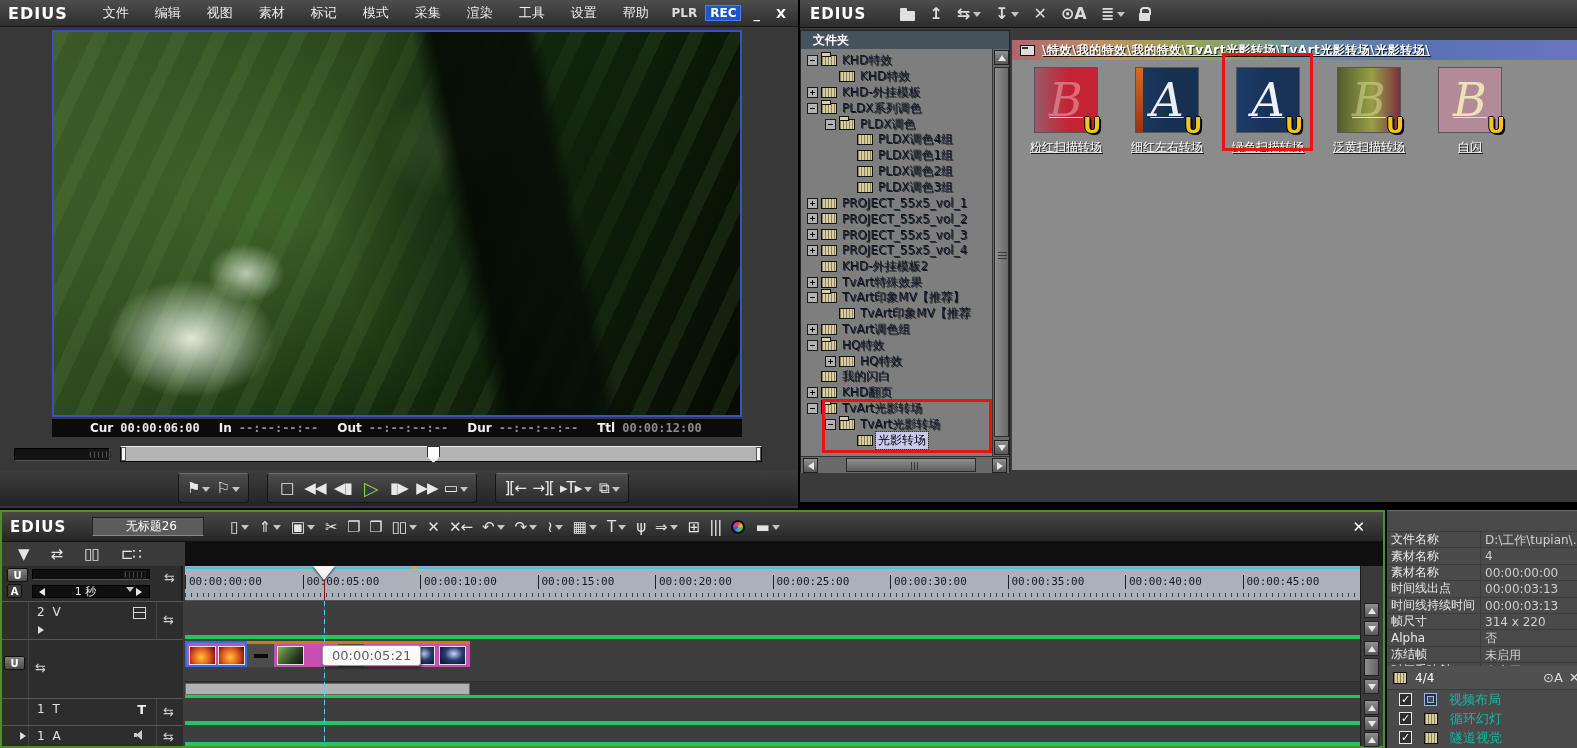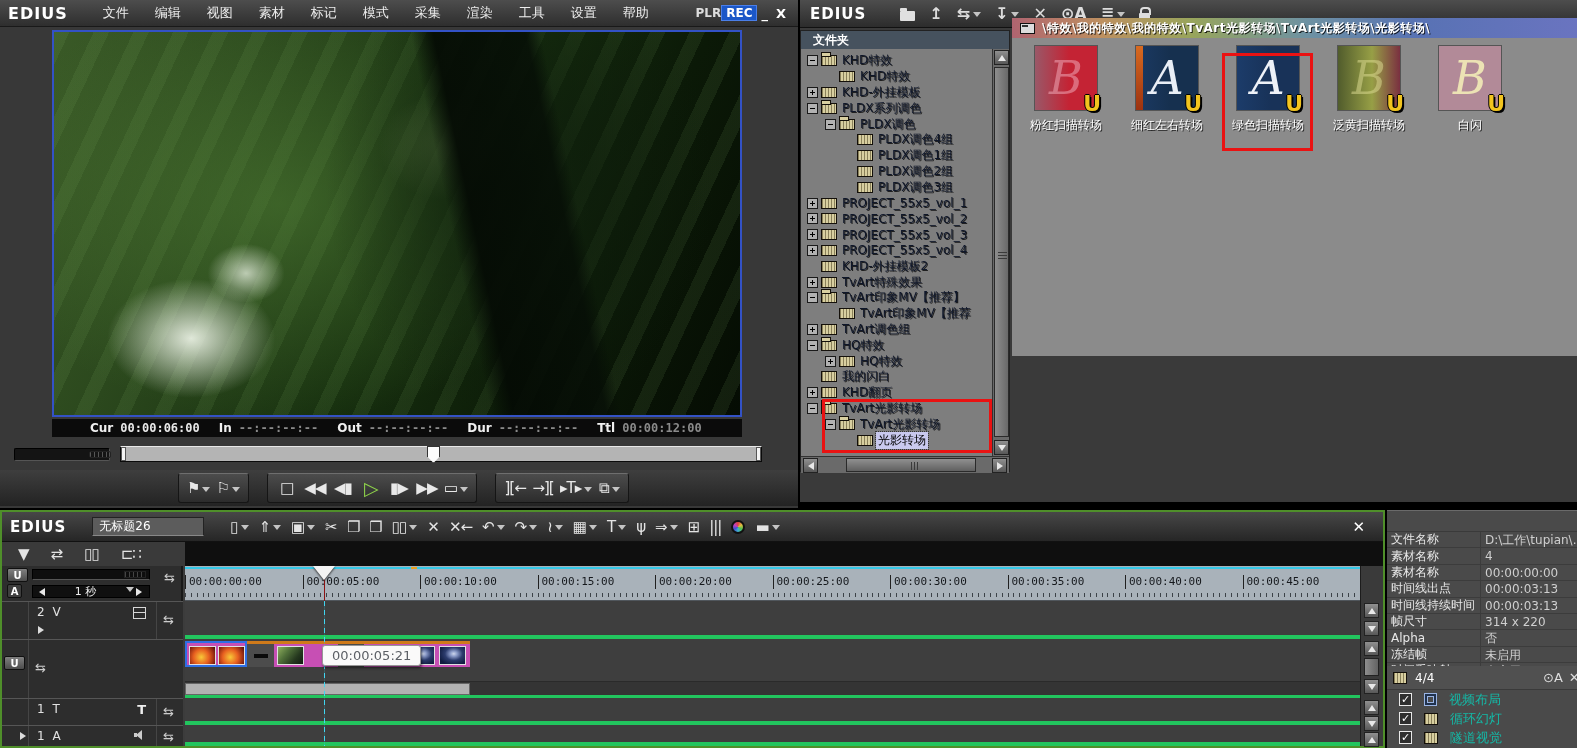--- a/index.html
+++ b/index.html
@@ -6,21 +6,21 @@
   *{box-sizing:border-box;}
   #screen{position:relative;width:1577px;height:748px;background:#000;overflow:hidden;
     font-family:"DejaVu Sans",sans-serif;color:#ddd;}
 
   
   #preview-win{position:absolute;left:0;top:0;width:798px;height:508px;background:#383838;}
   .menubar{height:27px;display:flex;align-items:center;background:linear-gradient(#4d4d4d,#2e2e2e);
     border-bottom:1px solid #191919;padding:0 8px;}
   .logo{font-weight:bold;font-size:16px;letter-spacing:1px;color:#fff;margin-right:22px;}
   .menu-item{font-size:13px;color:#eee;padding:3px 13px;cursor:default;}
-  .mb-right{margin-left:auto;display:flex;align-items:center;}
+  .mb-right{margin-left:auto;display:flex;align-items:center;gap:8px;}
   .plr{font-weight:bold;font-size:12px;color:#ddd;}
   .rec{font-weight:bold;font-size:12px;color:#fff;background:#1b57c8;padding:0 4px;border:1px solid #4b7fe8;}
   .winbtn{font-weight:bold;font-size:13px;color:#fff;padding:0 4px;}
 
   .video{position:absolute;left:52px;top:30px;width:690px;height:387px;background:#000;
     border:2px solid #3352c6;}
   .frame-art{position:absolute;inset:0;
     background-color:#050a04;
     background-image:
       radial-gradient(ellipse 120px 85px at 20% 80%, rgba(238,244,232,.92), rgba(238,244,232,0) 70%),
@@ -90,21 +90,21 @@
   .tri-l{width:0;height:0;border:4px solid transparent;border-right:6px solid #e8e8e8;margin-left:-4px;}
   .tri-r2{width:0;height:0;border:4px solid transparent;border-left:6px solid #e8e8e8;margin-right:-4px;}
   .vthumb{position:absolute;left:1px;top:18px;width:15px;height:370px;background:linear-gradient(90deg,#8e8e8e,#696969);
     border:1px solid #2a2a2a;}
   .vthumb::after{content:'';position:absolute;left:3px;top:50%;width:9px;height:7px;
     background:repeating-linear-gradient(180deg,#3a3a3a 0 1px,transparent 1px 3px);}
   .hscroll{position:relative;height:17px;background:#6a6a6a;border-top:1px solid #333;}
   .hthumb{position:absolute;left:45px;top:1px;width:130px;height:14px;background:linear-gradient(#909090,#606060);border:1px solid #2a2a2a;}
   .hthumb::after{content:'';position:absolute;top:3px;left:50%;width:8px;height:8px;
     background:repeating-linear-gradient(90deg,#3a3a3a 0 1px,transparent 1px 3px);}
-  .p-content{position:absolute;left:212px;top:18px;right:0;height:338px;background:#8b8b8b;}
+  .p-content{position:absolute;left:212px;top:40px;right:0;height:430px;background:#8b8b8b;text-decoration:underline;}
   .crumb{height:20px;display:flex;align-items:center;gap:7px;padding-left:8px;
     background:linear-gradient(90deg,#b06470 0%,#bd9060 16%,#98a55c 32%,#6e92a2 52%,#5872b4 72%,#6a74c0 100%);}
   .crumb-ico{width:15px;height:11px;background:#ddd;border:1px solid #111;position:relative;}
   .crumb-ico::before{content:'';position:absolute;left:1px;top:1px;width:6px;height:2px;background:#333;}
   .crumb-text{font-size:12px;font-weight:bold;color:#fff;text-shadow:1px 1px 0 rgba(0,0,0,.8);letter-spacing:.5px;}
   .fx-grid{display:flex;gap:37px;padding:7px 0 0 22px;}
   .fx-item{width:64px;flex:none;text-align:center;}
   .fx-icon{position:relative;width:64px;height:66px;border:1px solid #555;
     background:linear-gradient(90deg,var(--c1),var(--c2) 55%,var(--c3,var(--c2)));}
   .fx-icon.stripe::before{content:'';position:absolute;left:0;top:0;bottom:0;width:7px;
@@ -116,21 +116,21 @@
   .p-tabs{position:absolute;left:0;bottom:0;width:100%;height:20px;background:#0a0a0a;display:flex;gap:3px;padding:2px 0 0 6px;}
   .ptab{font-size:12px;color:#fff;background:#4e4e4e;padding:1px 10px;border:1px solid #141414;border-bottom:none;text-shadow:1px 1px 0 #000;}
   .ptab.active{background:#8e8e8e;}
 
   
   #timeline-win{position:absolute;left:0;top:510px;width:1385px;height:238px;background:#353535;
     border:2px solid #4f8f2a;}
   .t-header{height:30px;display:flex;align-items:center;background:linear-gradient(#474747,#262626);
     border-bottom:1px solid #111;padding:0 8px;}
   .title-box{width:112px;height:19px;background:#5c5c5c;border:1px solid #222;border-bottom-color:#888;
-    font-size:12px;color:#fff;line-height:17px;padding-left:6px;margin-left:4px;}
+    font-size:12px;color:#fff;line-height:17px;padding-left:6px;margin-left:4px;text-align:center;}
   .t-toolbar{display:flex;align-items:center;margin-left:22px;gap:2px;}
   .tbtn{display:flex;align-items:center;padding:0 4px;}
   .tbtn .g{font-size:15px;color:#e4e4e4;letter-spacing:-1px;white-space:nowrap;}
   .i-color{width:14px;height:14px;border-radius:50%;border:2px solid #111;display:inline-block;
     background:conic-gradient(#e04040,#e0c040,#50c050,#40b0d0,#4050d0,#c040c0,#e04040);}
   .t-close{margin-left:auto;margin-right:10px;font-weight:bold;font-size:15px;color:#fff;}
   .t-modebar{height:24px;display:flex;background:#0f0f0f;}
   .mode-icons{width:183px;flex:none;background:#3a3a3a;display:flex;align-items:center;gap:14px;padding-left:12px;}
   .seq-tabs{flex:1;display:flex;align-items:flex-end;gap:2px;padding-left:2px;}
   .stab{height:21px;font-size:12px;color:#eee;background:#2e2e2e;border:1px solid #000;border-bottom:none;

